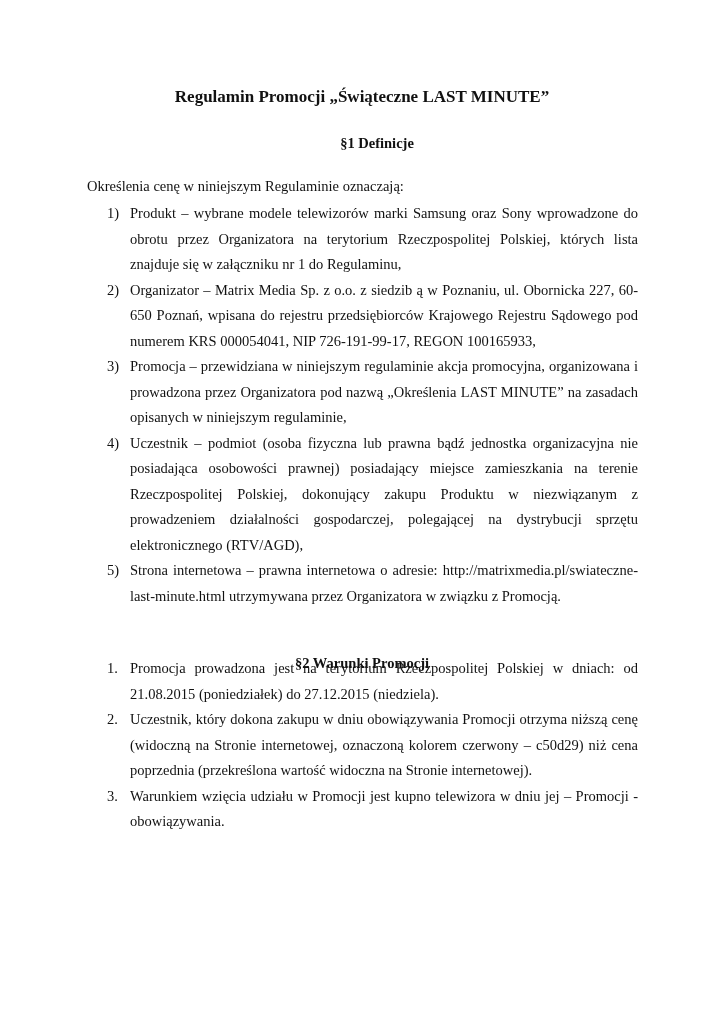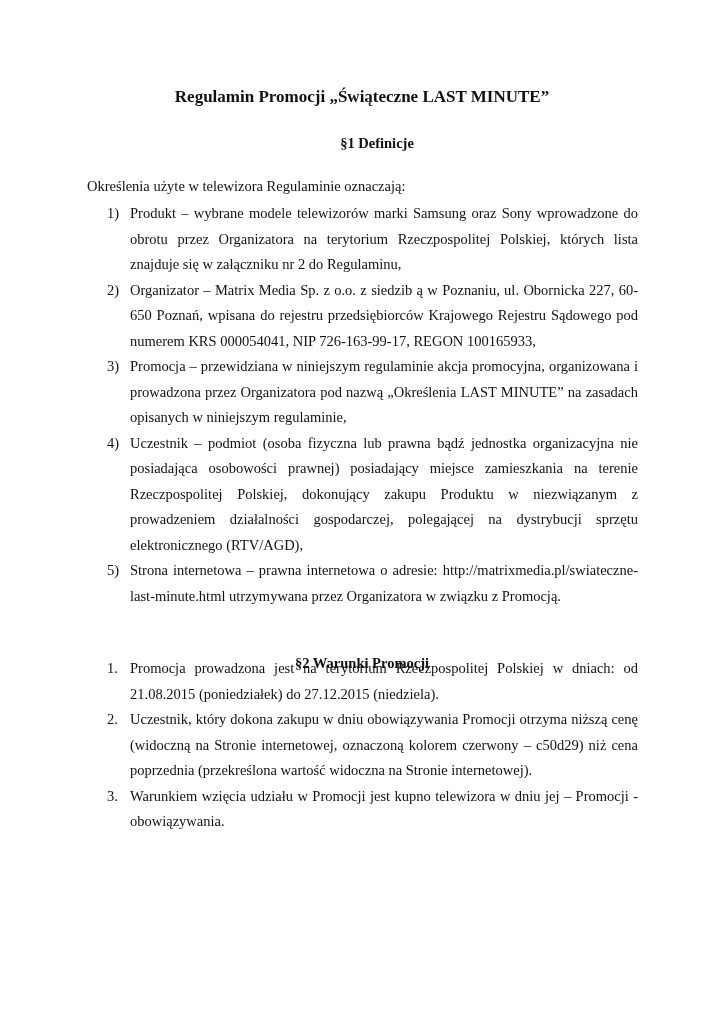--- a/index.html
+++ b/index.html
@@ -25,30 +25,30 @@
   .item .num { position: absolute; left: 0; top: 0; }
   .item .text { display: block; }
 </style>
 </head>
 <body>
 
 <div class="page">
   <div class="title">Regulamin Promocji „Świąteczne LAST MINUTE”</div>
 
   <div class="section-heading" style="top:135px;margin-left:15px;">§1 Definicje</div>
-  <div class="intro" style="top:178px;">Określenia użyte w telewizora Regulaminie oznaczają:</div>
+  <div class="intro" style="top:178px;">Określenia cenę w niniejszym Regulaminie oznaczają:</div>
 
   <ul class="list" style="top:201px;">
     <li class="item">
       <span class="num">1)</span>
-      <span class="text">Produkt – wybrane modele telewizorów marki Samsung oraz Sony wprowadzone do obrotu przez Organizatora na terytorium Rzeczpospolitej Polskiej, których lista znajduje się w załączniku nr 2 do Regulaminu,</span>
+      <span class="text">Produkt – wybrane modele telewizorów marki Samsung oraz Sony wprowadzone do obrotu przez Organizatora na terytorium Rzeczpospolitej Polskiej, których lista znajduje się w załączniku nr 1 do Regulaminu,</span>
     </li>
     <li class="item">
       <span class="num">2)</span>
-      <span class="text">Organizator – Matrix Media Sp. z o.o. z siedzib ą w Poznaniu, ul. Obornicka 227, 60-650 Poznań, wpisana do rejestru przedsiębiorców Krajowego Rejestru Sądowego pod numerem KRS 000054041, NIP 726-163-99-17, REGON 100165933,</span>
+      <span class="text">Organizator – Matrix Media Sp. z o.o. z siedzib ą w Poznaniu, ul. Obornicka 227, 60-650 Poznań, wpisana do rejestru przedsiębiorców Krajowego Rejestru Sądowego pod numerem KRS 000054041, NIP 726-191-99-17, REGON 100165933,</span>
     </li>
     <li class="item">
       <span class="num">3)</span>
       <span class="text">Promocja – przewidziana w niniejszym regulaminie akcja promocyjna, organizowana i prowadzona przez Organizatora pod nazwą „Określenia LAST MINUTE” na zasadach opisanych w niniejszym regulaminie,</span>
     </li>
     <li class="item">
       <span class="num">4)</span>
       <span class="text">Uczestnik – podmiot (osoba fizyczna lub prawna bądź jednostka organizacyjna nie posiadająca osobowości prawnej) posiadający miejsce zamieszkania na terenie Rzeczpospolitej Polskiej, dokonujący zakupu Produktu w niezwiązanym z prowadzeniem działalności gospodarczej, polegającej na dystrybucji sprzętu elektronicznego (RTV/AGD),</span>
     </li>
     <li class="item">

